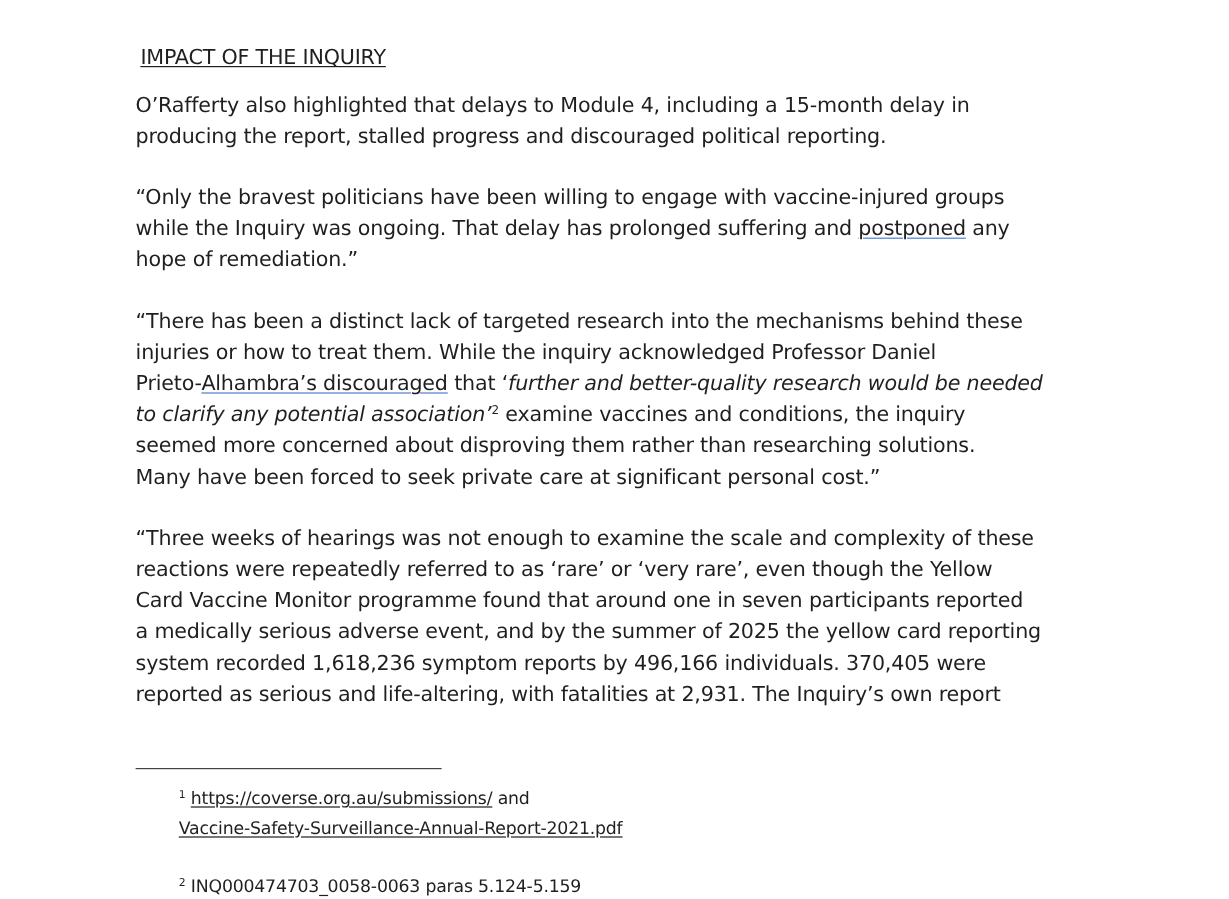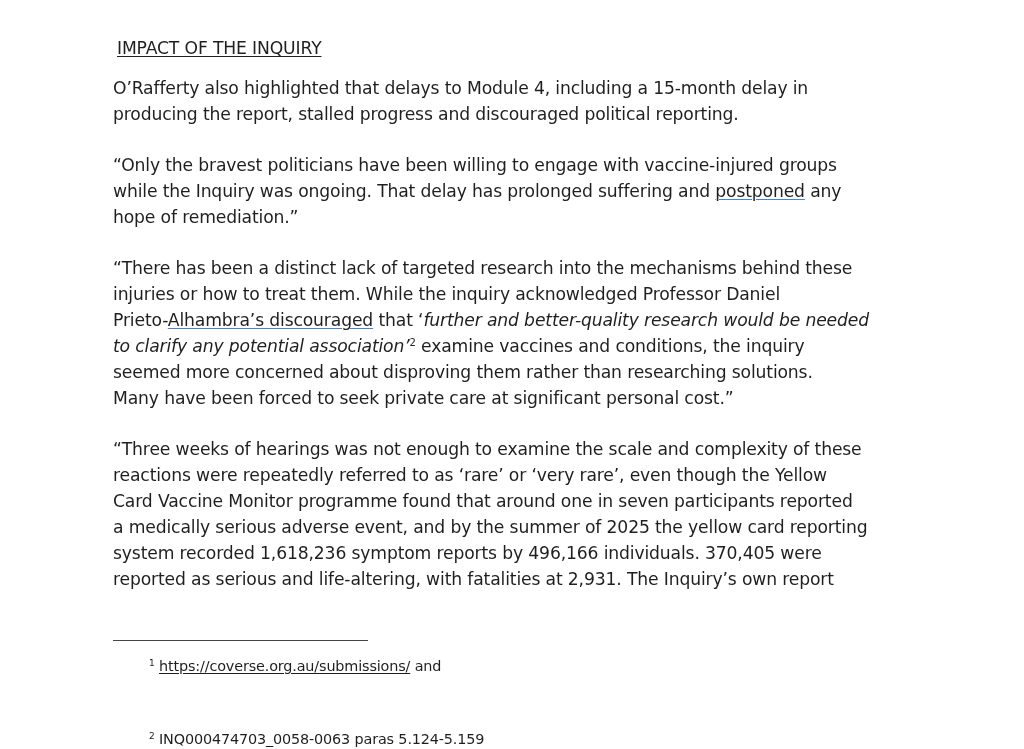--- a/index.html
+++ b/index.html
@@ -55,19 +55,20 @@
     <span class="line">Card Vaccine Monitor programme found that around one in seven participants reported</span>
     <span class="line">a medically serious adverse event, and by the summer of 2025 the yellow card reporting</span>
     <span class="line">system recorded 1,618,236 symptom reports by 496,166 individuals.  370,405 were</span>
     <span class="line">reported as serious and life-altering, with fatalities at 2,931.  The Inquiry’s own report</span>
   </div>
 
   <div class="rule"></div>
 
   <div class="fn" style="top:654px;">
     <span class="line"><sup>1</sup> <a>https://coverse.org.au/submissions/</a><span> and</span></span>
+    <span class="line"><a>Vaccine-Safety-Surveillance-Annual-Report-2021.pdf</a></span>
   </div>
 
   <div class="fn" style="top:727px;">
     <span class="line"><sup>2</sup> <span>INQ000474703_0058-0063 paras 5.124-5.159</span></span>
   </div>
 
 </div>
 
 </body></html>

